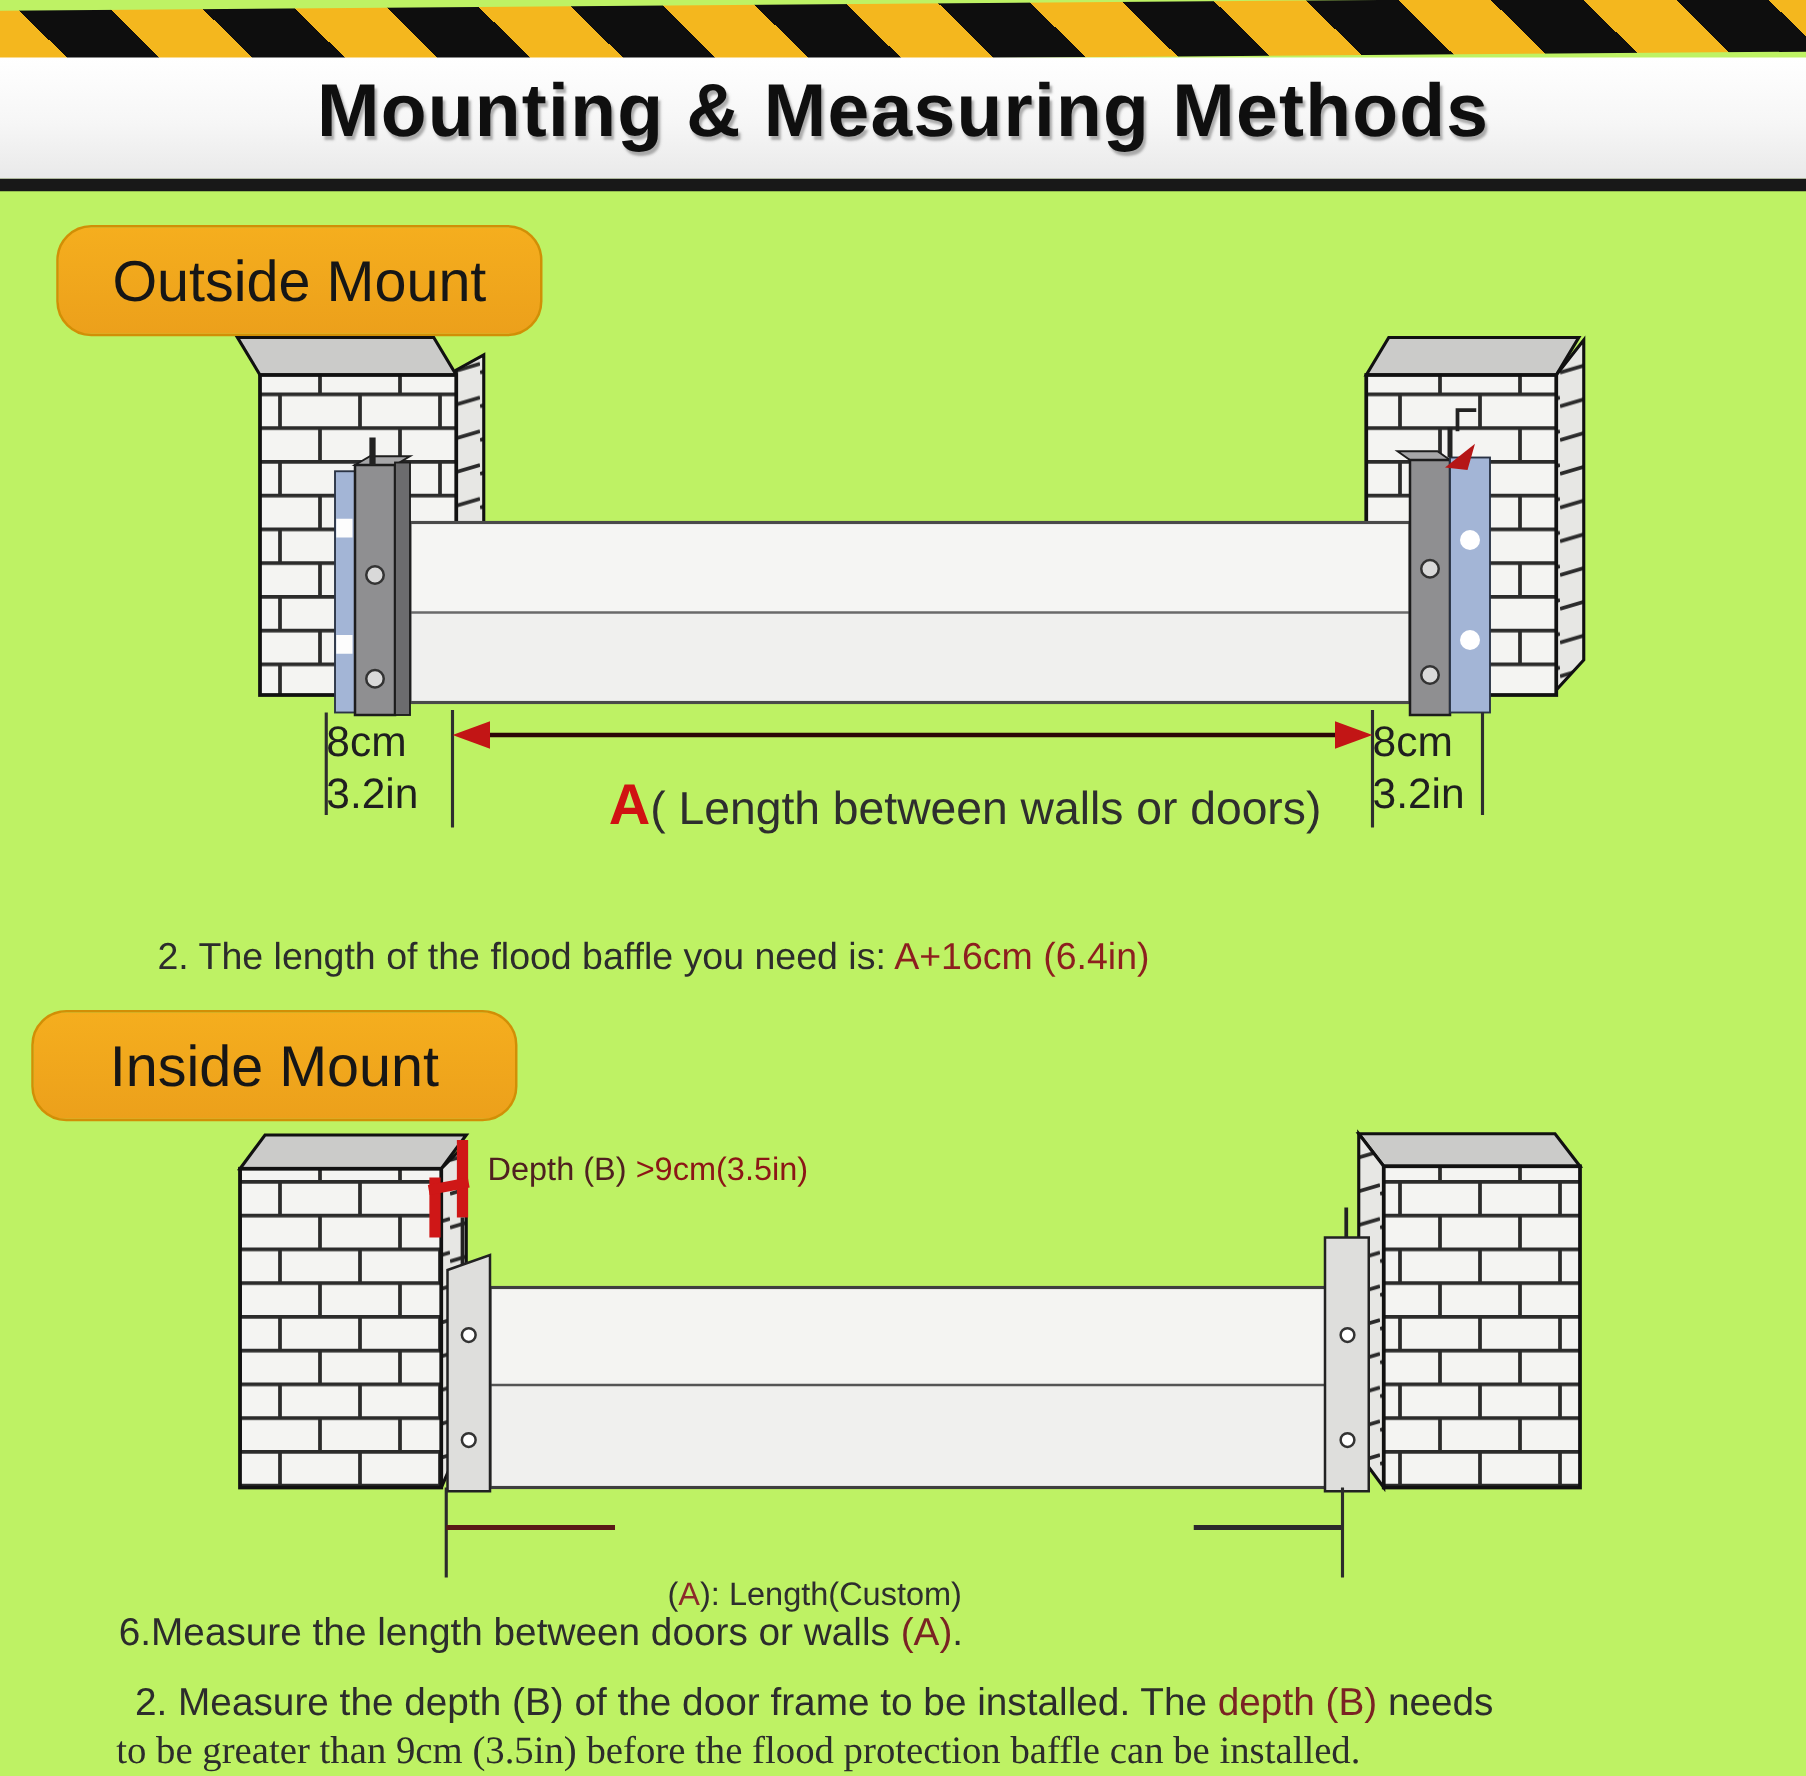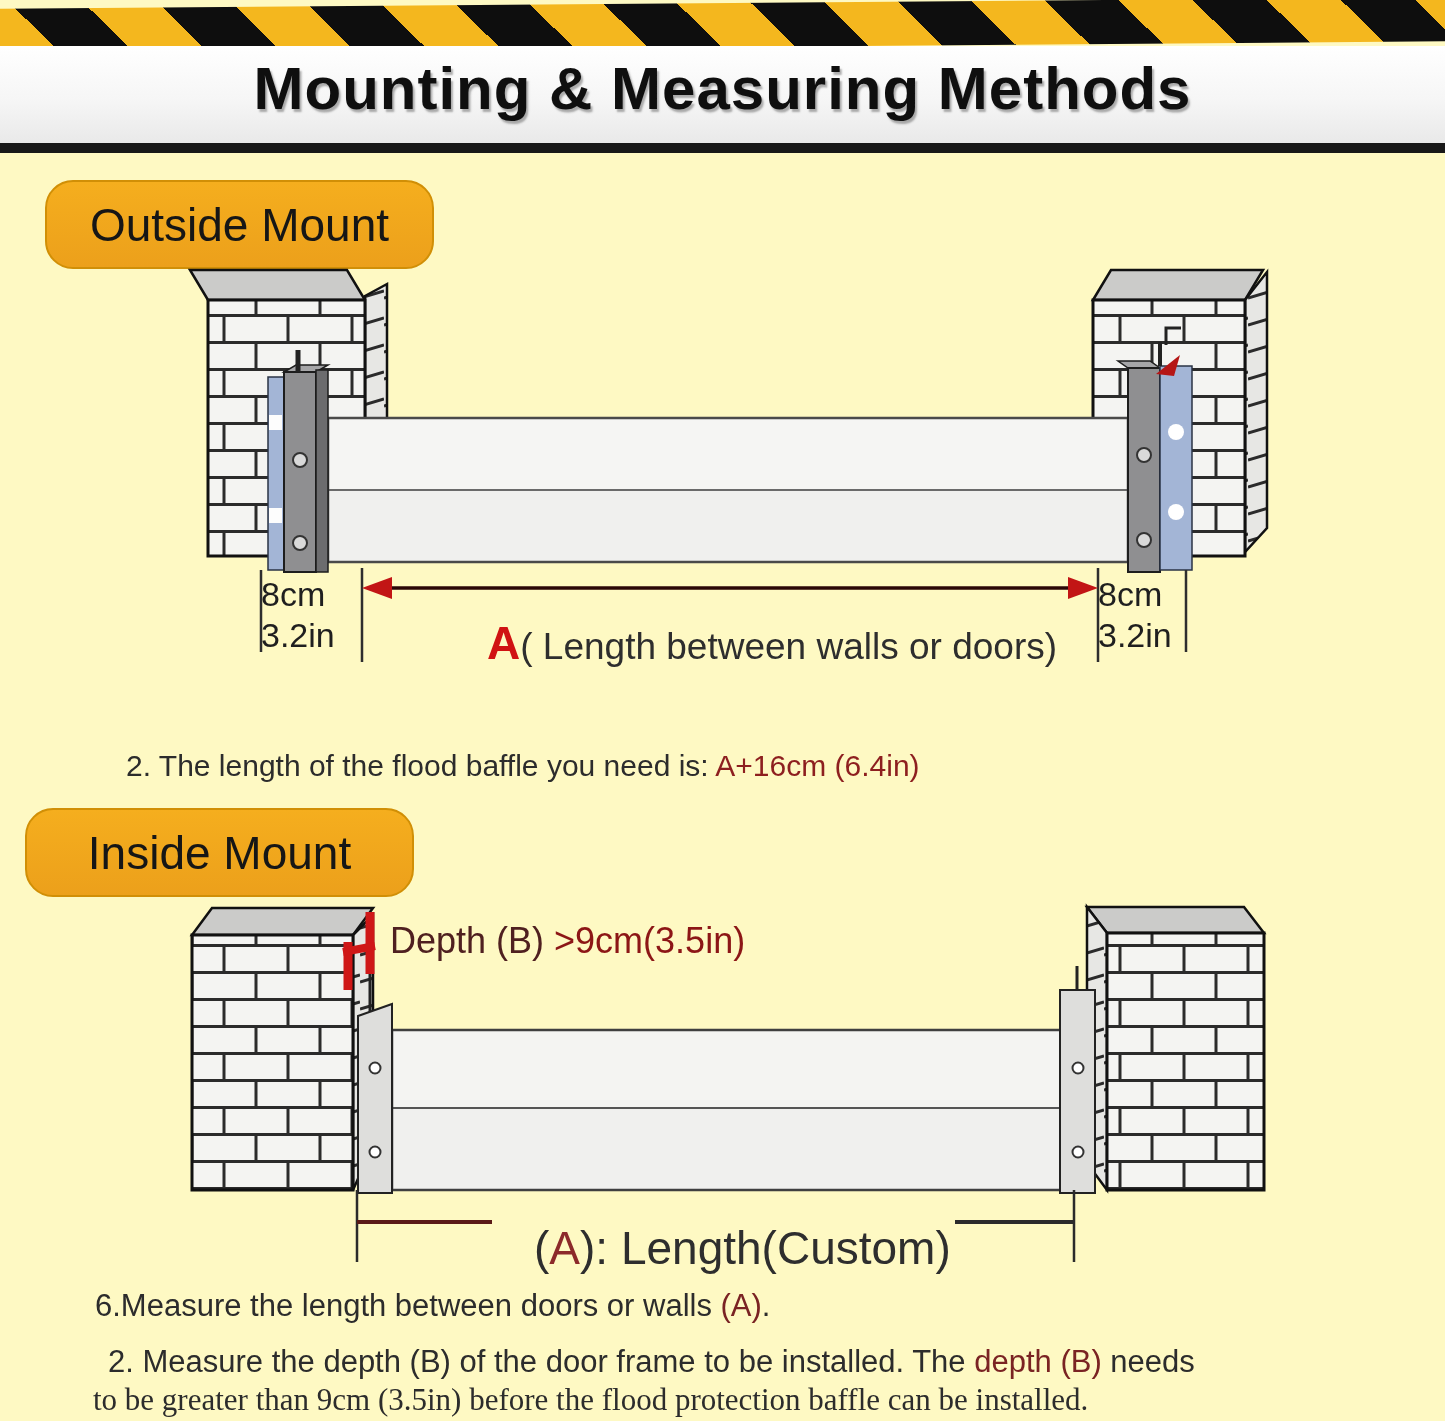--- a/index.html
+++ b/index.html
@@ -1,16 +1,16 @@
 <!DOCTYPE html>
 <html><head>
 <meta charset="utf-8">
 <style>
   html,body{margin:0;padding:0;background:#ffffff;}
-  .page{position:relative;width:1445px;height:1421px;background:#fef9c3;overflow:hidden;
+  .page{position:relative;width:1445px;height:1421px;background:#bef264;overflow:hidden;
         font-family:"Liberation Sans",sans-serif;}
   
   .hazard{position:absolute;left:-14px;right:-14px;top:3px;height:44px;
           background:repeating-linear-gradient(45deg,#f4b71e 0 52px,#0e0e0e 52px 104px);
           transform:rotate(-0.45deg);}
   .titleband{position:absolute;left:0;right:0;top:46px;height:97px;
              background:linear-gradient(180deg,#ffffff 0%,#f6f6f6 55%,#e9e9e9 100%);}
   .title{position:absolute;left:0;right:0;top:54px;text-align:center;
          font-size:60px;font-weight:bold;letter-spacing:1px;color:#0f0f0f;
          text-shadow:2px 3px 2px rgba(110,110,110,0.55);}
@@ -24,24 +24,24 @@
   
   .diagram{position:absolute;left:0;width:1445px;}
   .lbl{position:absolute;color:#2d2d2d;white-space:nowrap;}
   .dim-num{font-size:34px;color:#1f1f1f;text-align:left;}
   .alabel{font-size:37px;color:#2e2e2e;}
   .alabel .redA{color:#d01212;font-weight:bold;font-size:46px;}
   .step{font-size:30px;color:#2c2c2c;}
   .step-b{font-size:31px;color:#2c2c2c;}
   .maroon{color:#7a2323;}
   .redtxt{color:#8d1f1f;}
-  .depth-lbl{font-size:36px;}
+  .depth-lbl{font-size:26px;}
   .depth-name{color:#4f2020;}
   .depth-val{color:#8c1616;}
-  .len-lbl{font-size:46px;color:#2e2e2e;}
+  .len-lbl{font-size:26px;color:#2e2e2e;margin-top:39px;}
   .len-lbl .amaroon{color:#8c2a2a;}
 </style>
 </head>
 <body>
 
 <div class="page">
 
   <div class="hazard"></div>
   <div class="titleband"></div>
   <div class="title">Mounting &amp; Measuring Methods</div>

